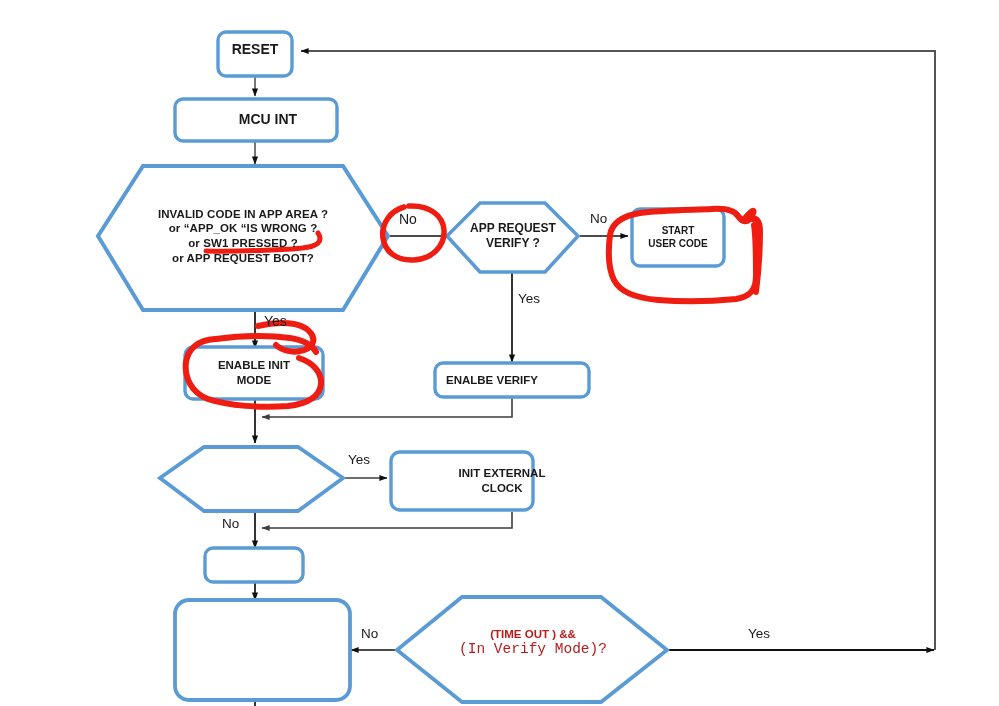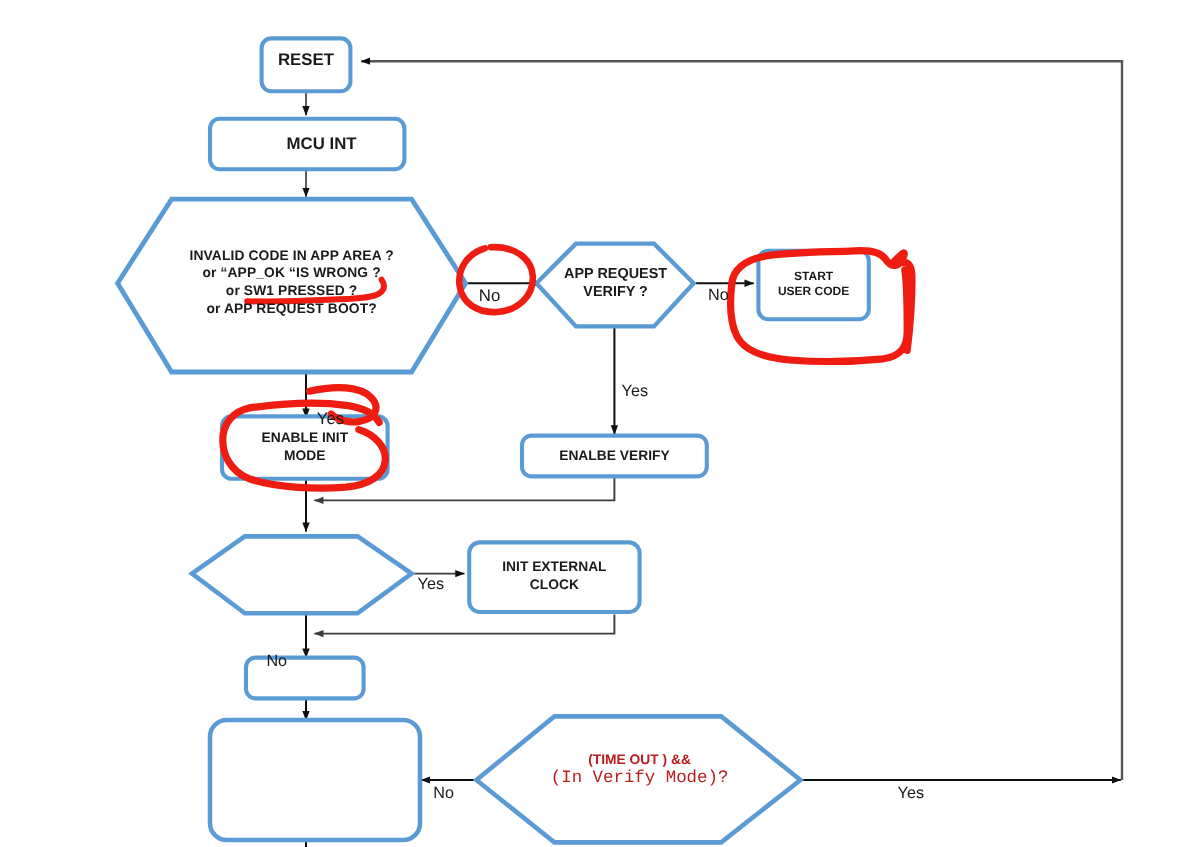--- a/index.html
+++ b/index.html
@@ -37,21 +37,20 @@
     pointer-events: none;
     white-space: pre-line;
     line-height: 1.28;
   }
   .edge-label {
     position: absolute;
     color: #18191b;
     font-family: "Liberation Sans", sans-serif;
     font-weight: normal;
     white-space: nowrap;
-    margin-top: 27px;
   }
   .mono-line {
     font-family: "Liberation Mono", monospace;
     font-weight: normal;
     letter-spacing: 0px;
   }
 </style>
 </head>
 <body>
 
@@ -167,24 +166,24 @@
 
   <div class="node-label" style="left:460px; top:212px; width:106px; height:48px; font-size:12px;">APP REQUEST
 VERIFY ?</div>
 
   <div class="node-label" style="left:632px; top:209px; width:92px; height:57px; font-size:10px;">START
 USER CODE</div>
 
   <div class="node-label" style="left:185px; top:347px; width:138px; height:52px; font-size:11.5px;">ENABLE INIT
 MODE</div>
 
-  <div class="node-label" style="left:435px; top:363px; width:154px; height:34px; font-size:11.5px;">ENALBE VERIFY</div>
-
-
-  <div class="node-label" style="left:391px; top:452px; width:142px; height:58px; font-size:11.5px;">INIT EXTERNAL
+  <div class="node-label" style="left:415px; top:363px; width:154px; height:34px; font-size:11.5px;">ENALBE VERIFY</div>
+
+
+  <div class="node-label" style="left:391px; top:452px; width:142px; height:58px; font-size:11.5px;padding-left:40px;">INIT EXTERNAL
 CLOCK</div>
 
 
 
   <div style="position:absolute; left:413px; top:614px; width:240px; height:56px;
               display:flex; flex-direction:column; align-items:center;
               justify-content:center; color:#b91c1c;">
     <div style="font-size:11.5px; font-weight:bold;">(TIME OUT ) &amp;&amp;</div>
     <div class="mono-line" style="font-size:14.5px; margin-top:1px;">(In Verify Mode)?</div>
   </div>

